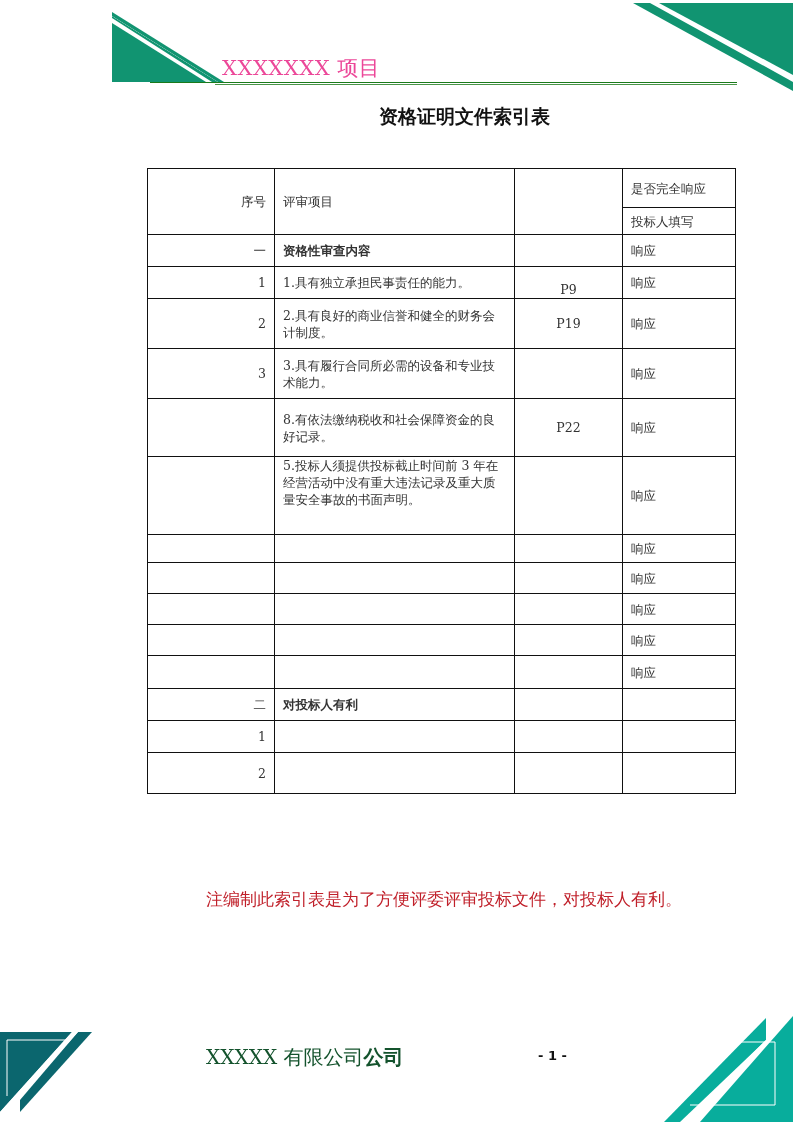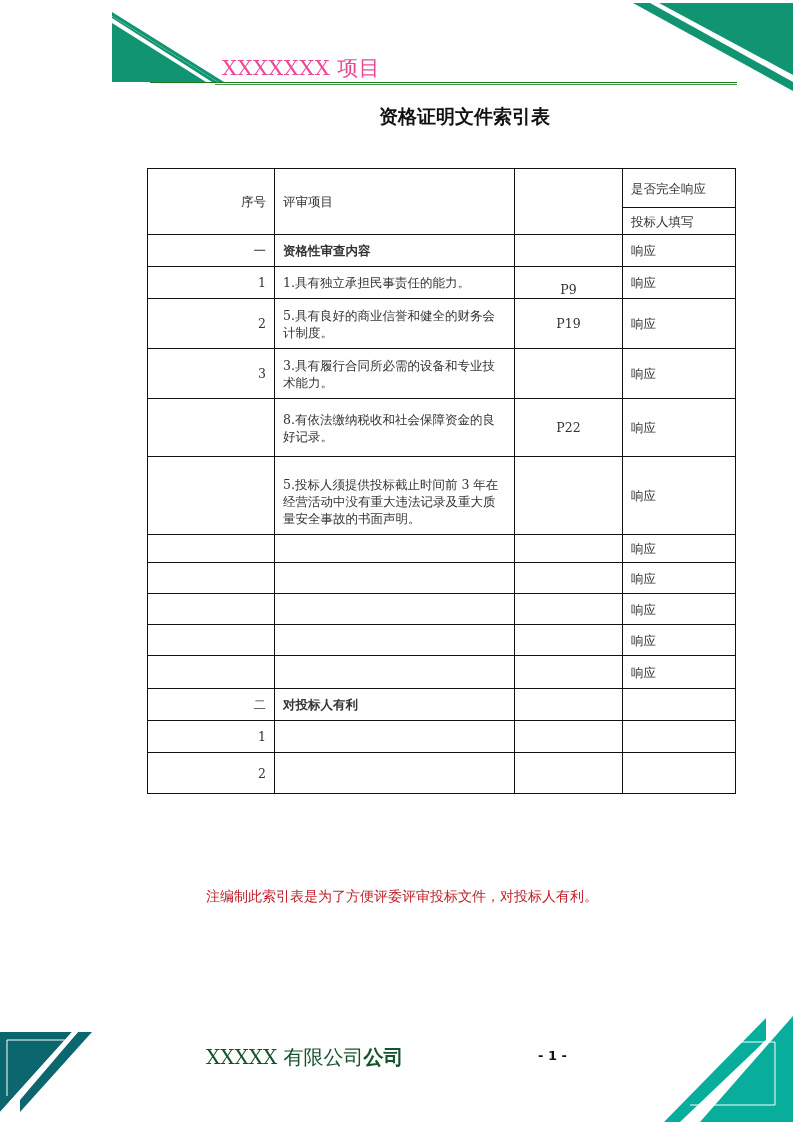--- a/index.html
+++ b/index.html
@@ -9,21 +9,21 @@
   .deco { position:absolute; left:0; top:0; }
   .project-title { left:222px; top:54px; font-size:21px; color:#ec4899; letter-spacing:0.5px; }
   .doc-title { left:0; width:793px; top:104px; text-align:center; font-size:19px; font-weight:bold;
                font-family:"DejaVu Sans","Liberation Sans",sans-serif; color:#111; padding-left:136px; box-sizing:border-box; }
   table.idx { position:absolute; left:147px; top:168px; border-collapse:collapse; width:588px; table-layout:fixed; }
   table.idx td { border:1px solid #111; font-size:12.5px; padding:0 8px; vertical-align:middle; line-height:17px; color:#333; }
   td.c { text-align:right; }
   td.bold { font-weight:bold; font-family:"DejaVu Sans","Liberation Sans",sans-serif; color:#111; font-size:12.5px; }
   td.page { text-align:center; font-size:16px; color:#222; }
   td.resp { font-size:12.5px; color:#444;margin-left:40px; }
-  .note { left:206px; top:888px; font-size:14px; color:#c0202a; }
+  .note { left:206px; top:888px; font-size:17px; color:#c0202a; }
   .footer-company { left:206px; top:1044px; font-size:20px; color:#14532d; }
   .footer-company b { font-family:"DejaVu Sans","Liberation Sans",sans-serif; }
   .page-num { left:538px; top:1048px; font-size:13px; font-weight:bold; font-family:"DejaVu Sans","Liberation Sans",sans-serif; color:#111; }
 </style>
 </head>
 <body>
 
 <svg class="deco" width="793" height="100" viewBox="0 0 793 100">
 
   <polygon points="112,16 218,82 112,82" fill="#119471"></polygon>
@@ -67,39 +67,39 @@
     <td class="resp">响应</td>
   </tr>
   <tr style="height:32px">
     <td class="c">1</td>
     <td>1.具有独立承担民事责任的能力。</td>
     <td class="page" style="vertical-align:bottom;padding-bottom:0;margin-left:21px;">P9</td>
     <td class="resp">响应</td>
   </tr>
   <tr style="height:50px">
     <td class="c">2</td>
-    <td>5.具有良好的商业信誉和健全的财务会计制度。</td>
+    <td>2.具有良好的商业信誉和健全的财务会计制度。</td>
     <td class="page">P19</td>
     <td class="resp">响应</td>
   </tr>
   <tr style="height:50px">
     <td class="c">3</td>
     <td>3.具有履行合同所必需的设备和专业技术能力。</td>
     <td class="page"></td>
     <td class="resp">响应</td>
   </tr>
   <tr style="height:58px">
     <td class="c"></td>
     <td>8.有依法缴纳税收和社会保障资金的良好记录。</td>
     <td class="page">P22</td>
     <td class="resp">响应</td>
   </tr>
   <tr style="height:78px">
     <td class="c"></td>
-    <td style="vertical-align:top;padding-top:19px;">5.投标人须提供投标截止时间前 3 年在经营活动中没有重大违法记录及重大质量安全事故的书面声明。</td>
+    <td style="vertical-align:top;padding-top:0;">5.投标人须提供投标截止时间前 3 年在经营活动中没有重大违法记录及重大质量安全事故的书面声明。</td>
     <td class="page"></td>
     <td class="resp">响应</td>
   </tr>
   <tr style="height:28px">
     <td class="c"></td>
     <td></td>
     <td class="page"></td>
     <td class="resp">响应</td>
   </tr>
   <tr style="height:31px">

